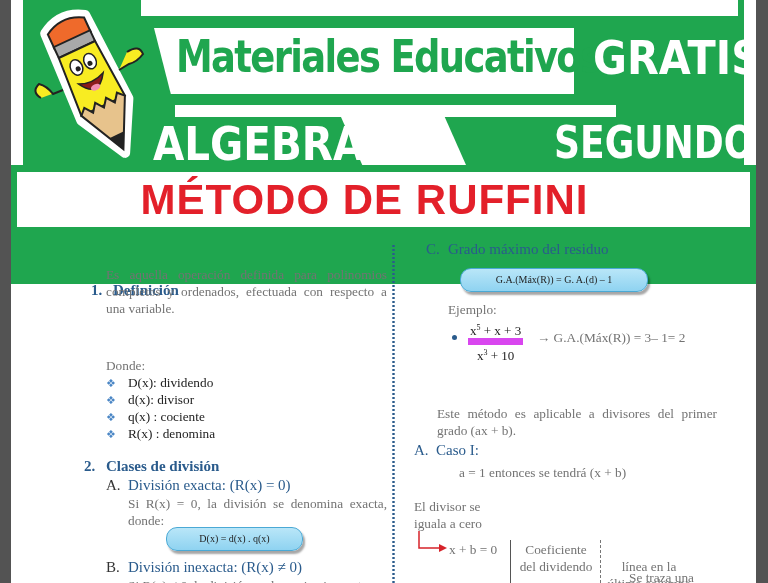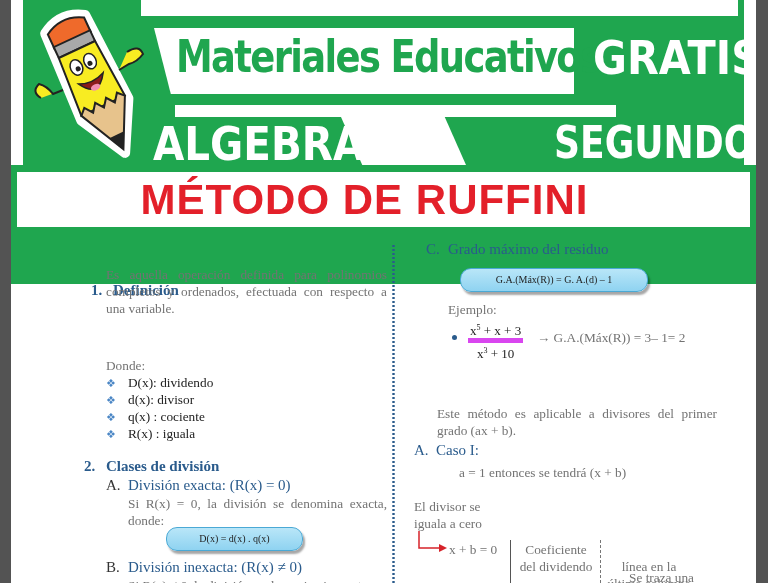--- a/index.html
+++ b/index.html
@@ -40,21 +40,21 @@
   .justify { text-align: justify; text-align-last: left; }
 
   .formula { position: absolute; height: 24px; border-radius: 11px; background: linear-gradient(#b9e6f8, #8fd3f1); border: 1.5px solid #4aa9d5; box-shadow: 2px 3px 2px rgba(0,0,0,0.35); font-family: "Liberation Serif", serif; font-size: 10px; color: #222; text-align: center; line-height: 21px; white-space: nowrap; }
 
   .bullet-list { position: absolute; list-style: none; }
   .bullet-list li { font-family: "Liberation Serif", serif; font-size: 13.3px; color: #222; height: 17px; line-height: 17px; white-space: nowrap; }
   .diamond { display: inline-block; width: 14px; color: #4a86c5; font-size: 11px; margin-right: 8px; }
 
   .dot { position: absolute; width: 5px; height: 5px; border-radius: 50%; background: #2a5b8c; }
   .frac { position: absolute; font-family: "Liberation Serif", serif; font-size: 13px; color: #222; text-align: center; }
-  .frac .numr { border-bottom: 5px solid #d946ef; padding: 0 2px; line-height: 15px; }
+  .frac .numr { border-bottom: 7px solid #d946ef; padding: 0 2px; line-height: 15px; }
   .frac .den { line-height: 15px; }
   .frac sup { font-size: 8px; }
 
   .vline { position: absolute; width: 1px; background: #555; }
   .arrow-red { position: absolute; }
 </style>
 </head>
 <body>
 
 <div class="page">
@@ -103,21 +103,21 @@
     <span class="num">1.</span><span>Definición</span>
   </div>
   <div class="txt justify" style="left:95px; top:266px; width:281px;">Es aquella operación definida para polinomios completos y ordenados, efectuada con respecto a una variable.</div>
 
 
   <div class="txt" style="left:95px; top:357px;">Donde:</div>
   <ul class="bullet-list" style="left:95px; top:374px;">
     <li><span class="diamond">❖</span><span>D(x): dividendo</span></li>
     <li><span class="diamond">❖</span><span>d(x): divisor</span></li>
     <li><span class="diamond">❖</span><span>q(x) : cociente</span></li>
-    <li><span class="diamond">❖</span><span>R(x) : iguala</span></li>
+    <li><span class="diamond">❖</span><span>R(x) : denomina</span></li>
   </ul>
 
   <div class="h-section" style="left:73px; top:458px;">
     <span class="num">2.</span><span>Clases de división</span>
   </div>
   <div class="h-sub" style="left:95px; top:477px;">
     <span class="letter">A.</span><span>División exacta: (R(x) = 0)</span>
   </div>
   <div class="txt justify" style="left:117px; top:495px; width:259px;">Si R(x) = 0, la división se denomina exacta, donde:</div>
   <div class="formula" style="left:155px; top:527px; width:137px;">D(x) = d(x) . q(x)</div>

